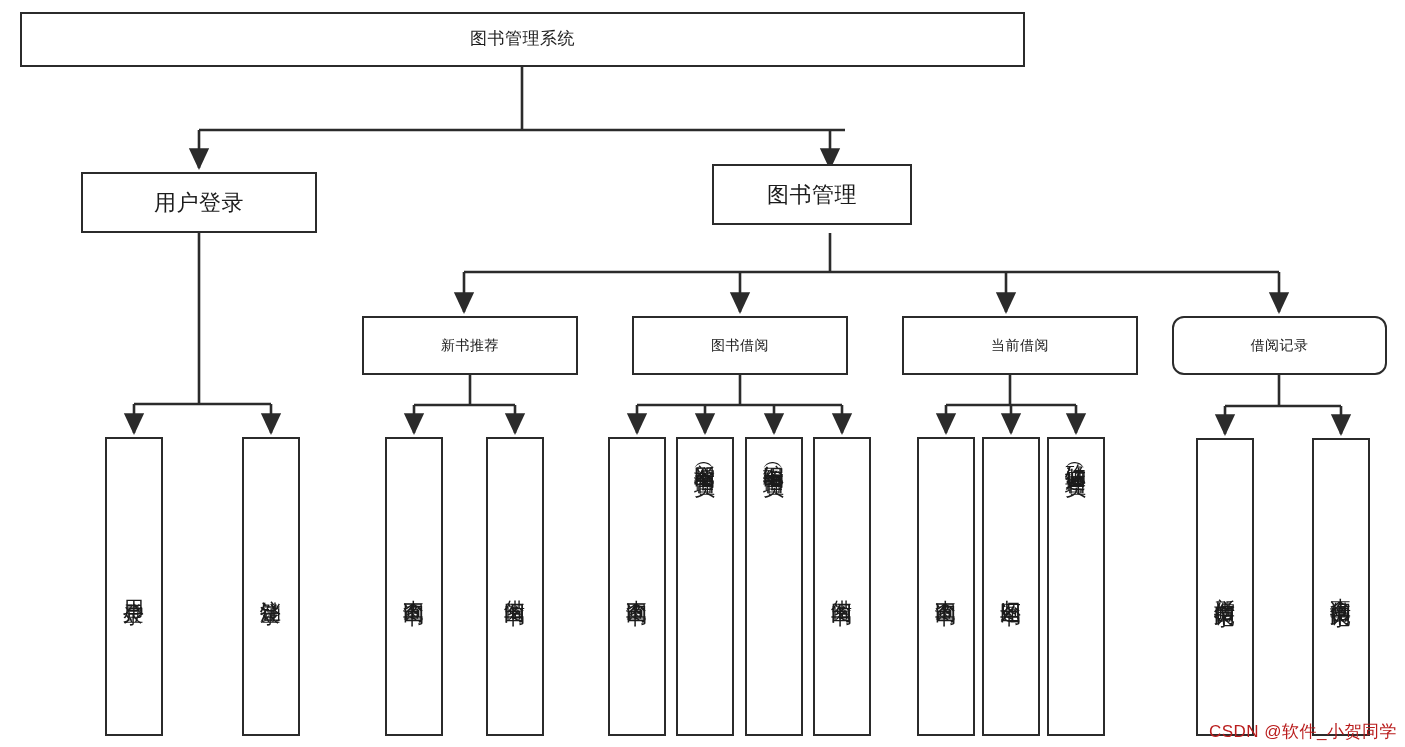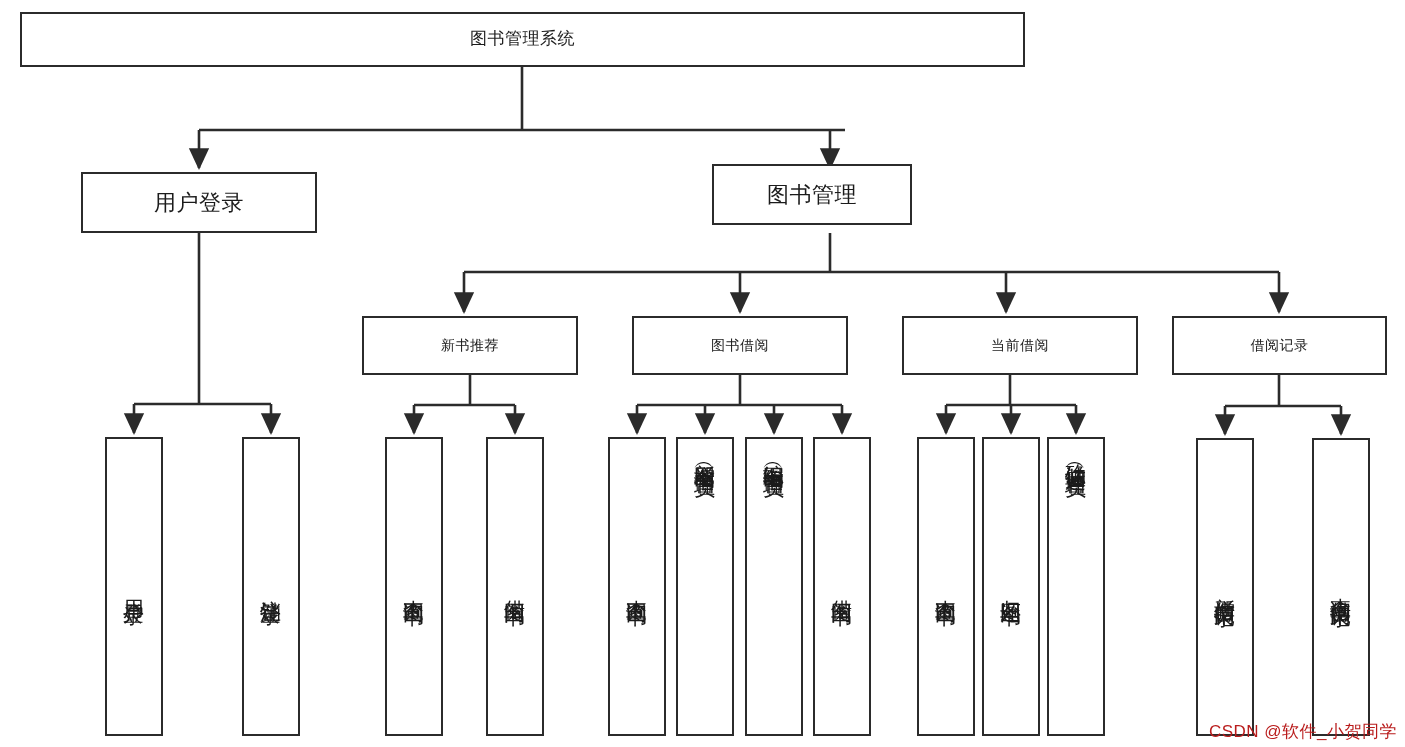--- a/index.html
+++ b/index.html
@@ -153,21 +153,21 @@
 
   <div class="node node-l3" style="left:362px; top:316px; width:216px; height:59px;">
     <span class="node-label">新书推荐</span>
   </div>
   <div class="node node-l3" style="left:632px; top:316px; width:216px; height:59px;">
     <span class="node-label">图书借阅</span>
   </div>
   <div class="node node-l3" style="left:902px; top:316px; width:236px; height:59px;">
     <span class="node-label">当前借阅</span>
   </div>
-  <div class="node node-l3" style="left:1172px; top:316px; width:215px; height:59px;">
+  <div class="node node-l3" style="left:1172px; top:316px; width:215px; height:59px;border-radius:12px;">
     <span class="node-label">借阅记录</span>
   </div>
 
   <div class="node node-leaf center-text" style="left:105px; top:437px; width:58px; height:299px;">
     <span class="node-label">用户登录</span>
   </div>
   <div class="node node-leaf center-text" style="left:242px; top:437px; width:58px; height:299px;">
     <span class="node-label">注销登录</span>
   </div>
 

